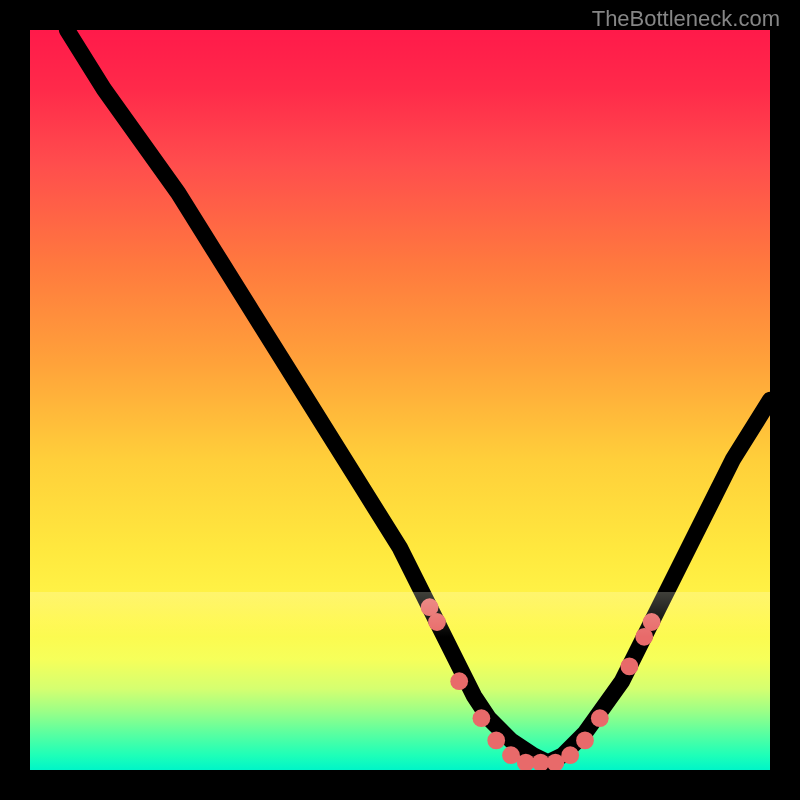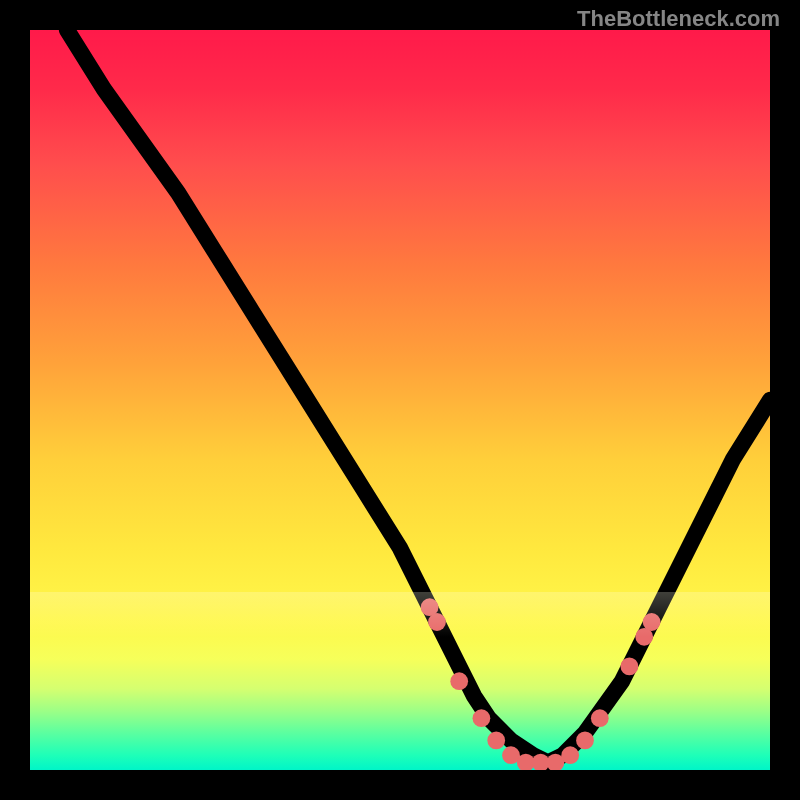--- a/index.html
+++ b/index.html
@@ -10,21 +10,21 @@
     background: #000;
     position: relative;
     font-family: Arial, sans-serif;
   }
   .watermark {
     position: absolute;
     top: 6px;
     right: 20px;
     color: #868686;
     font-size: 22px;
-    font-weight: 700;
+    font-weight: 400;
     z-index: 10;
   }
   .plot-area {
     position: absolute;
     top: 30px;
     left: 30px;
     width: 740px;
     height: 740px;
     background: linear-gradient(to bottom,
       #ff1a4a 0%,

